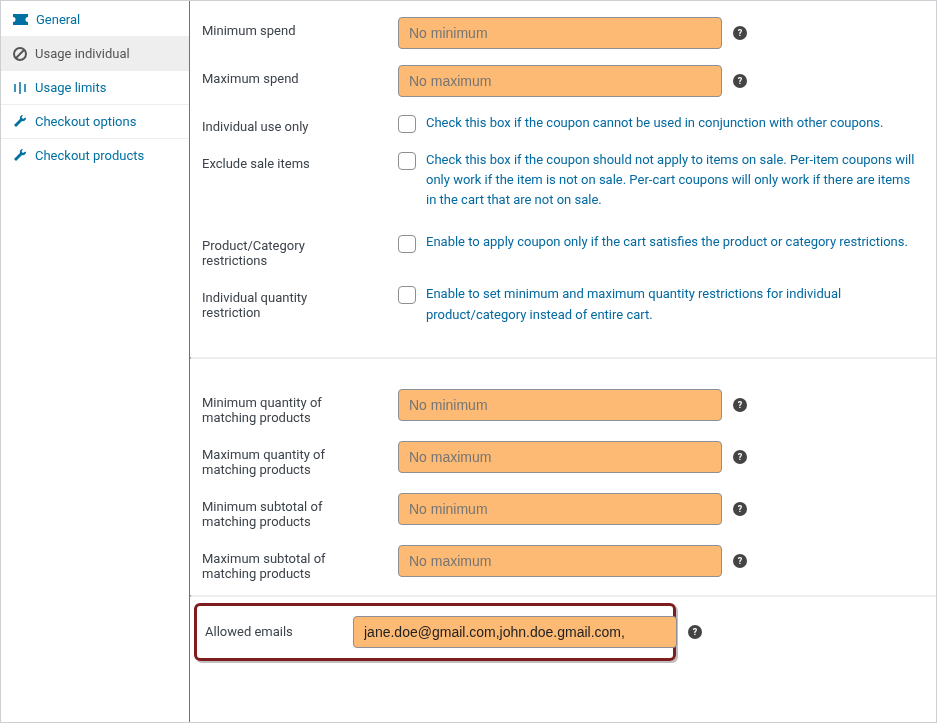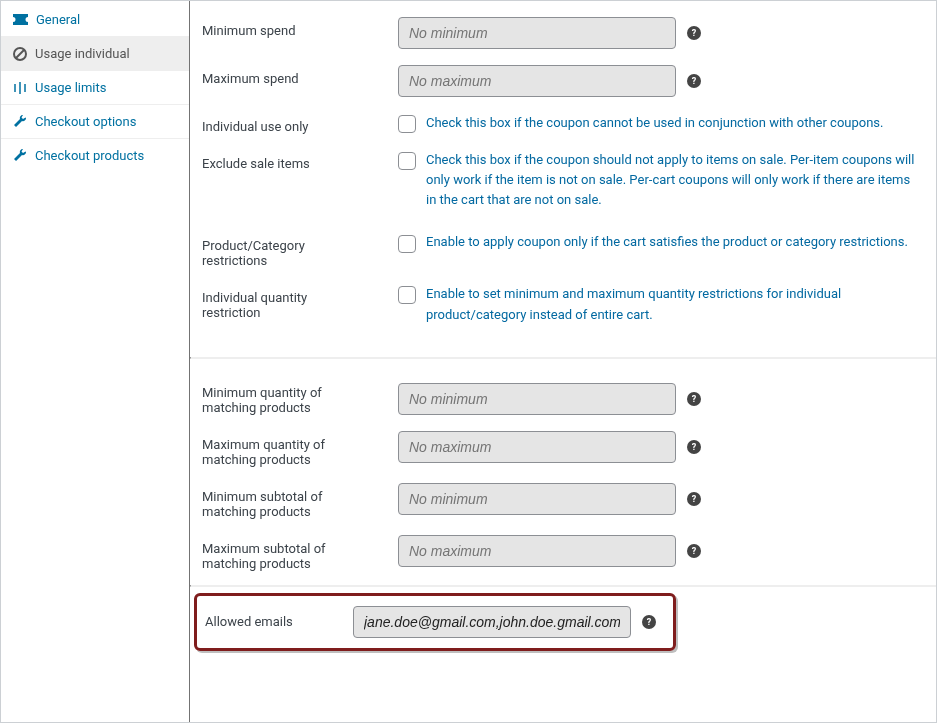--- a/index.html
+++ b/index.html
@@ -63,28 +63,27 @@
     font-size: 13px;
   }
   .form-row .field {
     flex: 1;
     display: flex;
     align-items: center;
     gap: 10px;
   }
   .text-input {
     height: 32px;
-    width: 278px;
+    width: 324px;
     border: 1px solid #8c8f94;
     border-radius: 4px;
     padding: 0 10px;
     font-size: 14px;
     color: #666;
-    background:#e5e5e5;
-    font-style:italic;
+    background:#fdba74;
   }
   .text-input::placeholder { color:#757575; }
   .help-q {
     width: 16px; height:16px;
     display:inline-flex; align-items:center; justify-content:center;
     color:#444; font-weight:bold; font-size:12px;
   }
   .chk {
     width: 18px; height: 18px;
     border: 1px solid #8c8f94;
@@ -223,21 +222,21 @@
     <div class="form-row" style="padding-bottom:32px;">
       <div class="lbl">Individual quantity restriction</div>
       <div class="field" style="align-items:flex-start;">
         <div class="chk"></div>
         <div class="chk-text">Enable to set minimum and maximum quantity restrictions for individual product/category instead of entire cart.</div>
       </div>
     </div>
 
     <hr class="section-sep">
 
-    <div class="form-row" style="padding-top:20px;align-items:flex-end;">
+    <div class="form-row" style="padding-top:30px;">
       <div class="lbl">Minimum quantity of matching products</div>
       <div class="field">
         <input class="text-input" placeholder="No minimum" style="">
         <span class="help-q">
           <svg width="14" height="14" viewBox="0 0 14 14">
               <circle cx="7" cy="7" r="7" fill="#444"></circle>
               <text x="7" y="10" text-anchor="middle" font-size="9" fill="#fff" font-weight="bold">?</text>
             </svg>
         </span>
       </div>

